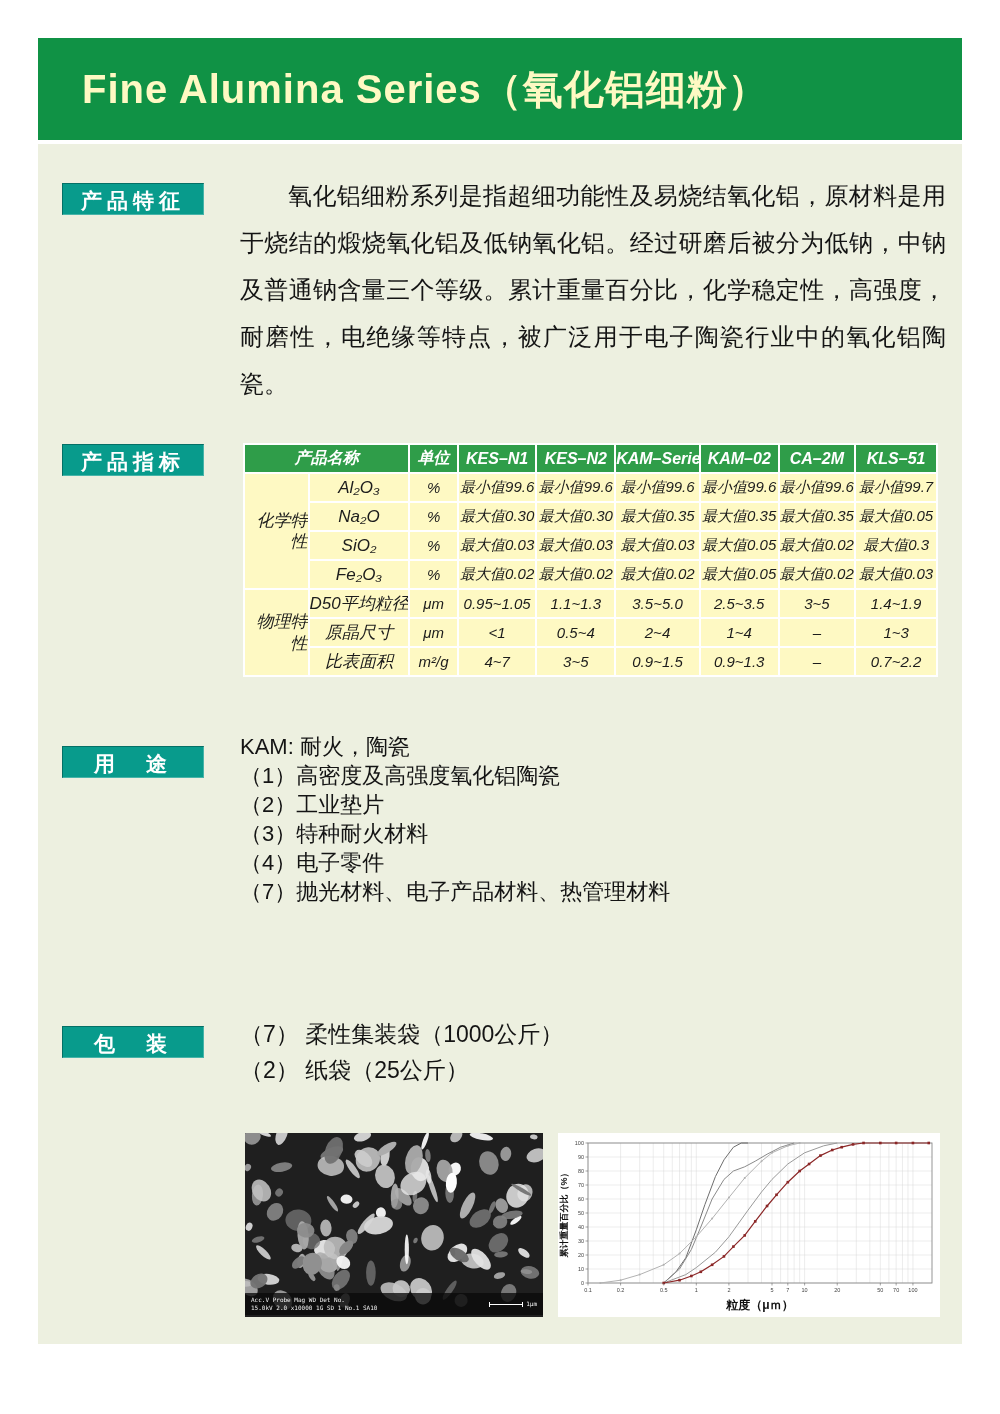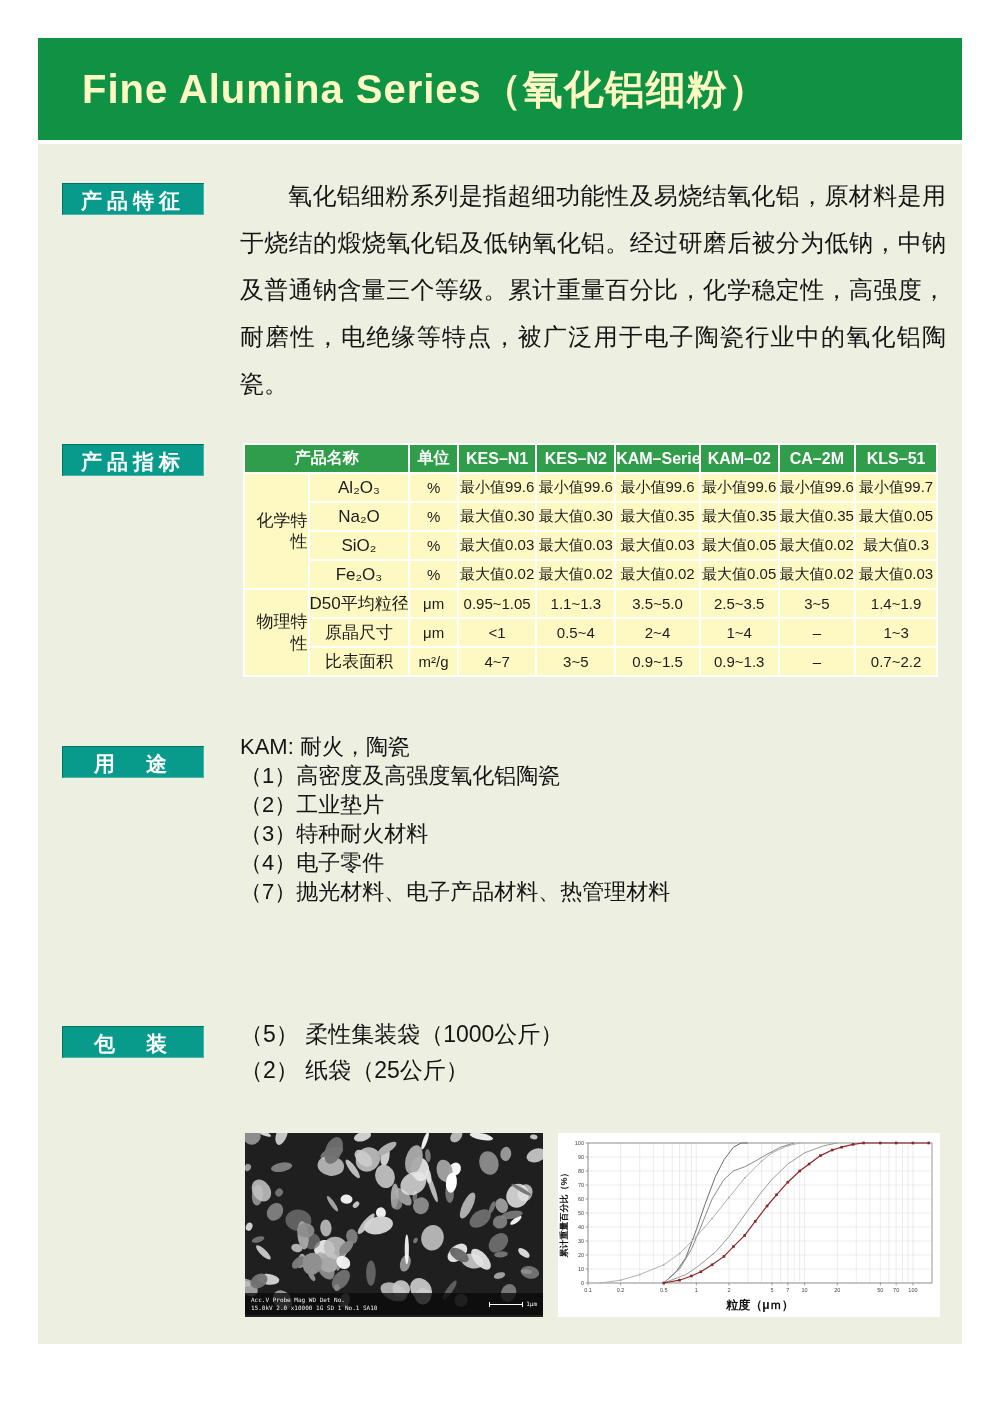--- a/index.html
+++ b/index.html
@@ -12,21 +12,21 @@
   .badge{position:absolute;left:24px;width:142px;height:32px;background:#089b8c;color:#fff;
         font-size:21px;font-weight:bold;display:flex;align-items:flex-end;justify-content:center;
         letter-spacing:5px;box-shadow:inset 1px 1px 0 rgba(0,60,55,.45), inset -1px -1px 0 rgba(255,255,255,.25);}
   .badge-features{top:39px;}
   .badge-specs{top:300px;}
   .badge-uses{top:602px;}
   .badge-packaging{top:882px;}
   .features-paragraph{position:absolute;left:202px;top:28px;width:706px;font-size:24px;
         line-height:47px;color:#141414;text-indent:2em;text-align:justify;}
   .spec-table{position:absolute;left:205px;top:299px;width:695px;border-collapse:collapse;
-        table-layout:fixed;background:#d8e9d6;}
+        table-layout:fixed;background:#d8e9d6;font-style:italic;}
   .spec-table th,.spec-table td{border:2px solid #ffffff;text-align:center;vertical-align:middle;
         padding:0;overflow:hidden;white-space:nowrap;}
   .spec-table th{background:#2f9d49;color:#ffffff;font-size:16px;font-weight:bold;height:27px;}
   .spec-table td{background:#fef9c3;color:#1c1c1c;font-size:15px;height:27px;}
   .spec-table td.grp{font-size:17px;white-space:normal;line-height:1.25;width:64px;text-align:right;}
   .spec-table td.nm{font-size:17px;}
   .spec-table td.un{font-size:15px;}
   .list-block{position:absolute;color:#141414;}
   .uses-list{left:202px;top:588px;font-size:22px;}
   .uses-list .list-line{line-height:29px;}
@@ -174,21 +174,21 @@
         <div class="list-line">（2）工业垫片</div>
         <div class="list-line">（3）特种耐火材料</div>
         <div class="list-line">（4）电子零件</div>
         <div class="list-line">（7）抛光材料、电子产品材料、热管理材料</div>
       </div>
 
     <div class="badge badge-packaging">
       <span>包　装</span>
     </div>
     <div class="list-block packaging-list">
-        <div class="list-line">（5） 柔性集装袋（1000公斤）</div>
+        <div class="list-line">（7） 柔性集装袋（1000公斤）</div>
         <div class="list-line">（2） 纸袋（25公斤）</div>
       </div>
 
     <div class="sem-figure">
       <svg width="298" height="184" viewBox="0 0 298 184">
           <rect x="0" y="0" width="298" height="184" fill="#1f1f1f"></rect>
           <ellipse cx="285.0" cy="139.4" rx="9.3" ry="6.2" transform="rotate(12 285.0 139.4)" fill="rgb(133,133,133)" opacity="0.81"></ellipse>
           <ellipse cx="13.1" cy="106.5" rx="2.8" ry="6.5" transform="rotate(72 13.1 106.5)" fill="rgb(117,117,117)" opacity="0.94"></ellipse>
           <ellipse cx="0.5" cy="150.8" rx="6.6" ry="2.9" transform="rotate(2 0.5 150.8)" fill="rgb(223,223,223)" opacity="0.96"></ellipse>
           <ellipse cx="36.7" cy="1.3" rx="5.4" ry="11.1" transform="rotate(20 36.7 1.3)" fill="rgb(230,230,230)" opacity="0.84"></ellipse>

